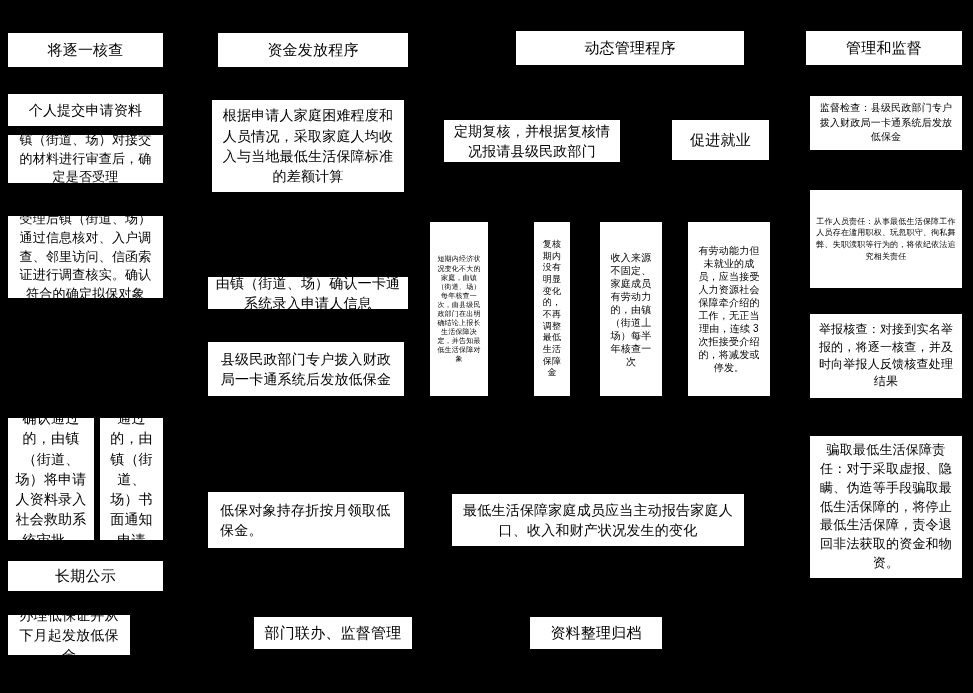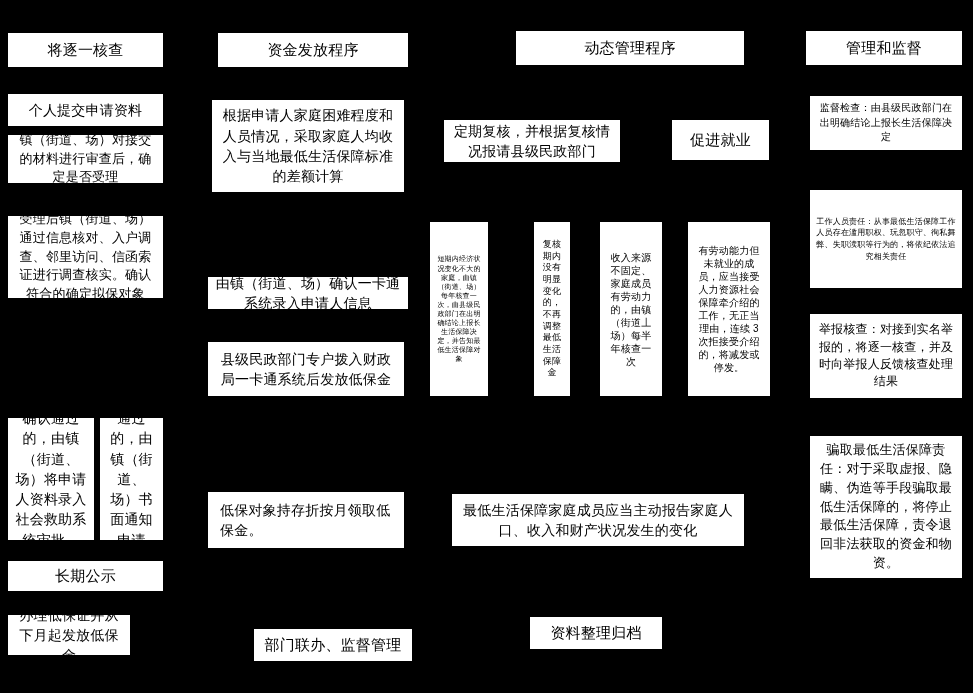--- a/index.html
+++ b/index.html
@@ -81,39 +81,39 @@
   <div class="box fs11" style="left:8px; top:615px; width:122px; height:40px;">办理低保证并从下月起发放低保金</div>
 
   <div class="box fs14" style="left:212px; top:100px; width:192px; height:92px;">根据申请人家庭困难程度和人员情况，采取家庭人均收入与当地最低生活保障标准的差额计算</div>
 
   <div class="box fs14" style="left:208px; top:277px; width:200px; height:32px;">由镇（街道、场）确认一卡通系统录入申请人信息</div>
 
   <div class="box fs14" style="left:208px; top:342px; width:196px; height:54px;">县级民政部门专户拨入财政局一卡通系统后发放低保金</div>
 
   <div class="box left fs14" style="left:208px; top:492px; width:196px; height:56px; padding-left:12px;">低保对象持存折按月领取低保金。</div>
 
-  <div class="box fs15" style="left:254px; top:617px; width:158px; height:32px;margin-top:12px;">部门联办、监督管理</div>
+  <div class="box fs15" style="left:254px; top:617px; width:158px; height:32px;">部门联办、监督管理</div>
 
   <div class="box fs14" style="left:444px; top:120px; width:176px; height:42px;">定期复核，并根据复核情况报请县级民政部门</div>
 
   <div class="box fs15" style="left:672px; top:120px; width:97px; height:40px;">促进就业</div>
 
   <div class="box vtext fs7" style="left:430px; top:222px; width:58px; height:174px;">短期内经济状况变化不大的家庭，由镇（街道、场）每年核查一次，由县级民政部门在出明确结论上报长生活保障决定，并告知最低生活保障对象</div>
 
   <div class="box vtext fs9" style="left:534px; top:222px; width:36px; height:174px;">复核期内没有明显变化的，不再调整最低生活保障金</div>
 
   <div class="box vtext fs10" style="left:600px; top:222px; width:62px; height:174px;">收入来源不固定、家庭成员有劳动力的，由镇（街道丄场）每半年核查一次</div>
 
   <div class="box vtext fs10" style="left:688px; top:222px; width:82px; height:174px;">有劳动能力但未就业的成员，应当接受人力资源社会保障牵介绍的工作，无正当理由，连续 3 次拒接受介绍的，将减发或停发。</div>
 
   <div class="box fs14" style="left:452px; top:494px; width:292px; height:52px;">最低生活保障家庭成员应当主动报告家庭人口、收入和财产状况发生的变化</div>
 
   <div class="box fs15" style="left:530px; top:617px; width:132px; height:32px;">资料整理归档</div>
 
-  <div class="box fs10" style="left:810px; top:96px; width:152px; height:54px;">监督检查：由县级民政部门在出明确结论上报长生活保障决定</div>
+  <div class="box fs10" style="left:810px; top:96px; width:152px; height:54px;">监督检查：县级民政部门专户拨入财政局一卡通系统后发放低保金</div>
 
   <div class="box fs8" style="left:810px; top:190px; width:152px; height:98px;">工作人员责任：从事最低生活保障工作人员存在滥用职权、玩忽职守、徇私舞弊、失职渎职等行为的，将依纪依法追究相关责任</div>
 
   <div class="box fs12" style="left:810px; top:314px; width:152px; height:84px;">举报核查：对接到实名举报的，将逐一核查，并及时向举报人反馈核查处理结果</div>
 
   <div class="box fs13" style="left:810px; top:436px; width:152px; height:142px;">骗取最低生活保障责任：对于采取虚报、隐瞒、伪造等手段骗取最低生活保障的，将停止最低生活保障，责令退回非法获取的资金和物资。</div>
 
 </div>
 
 </body></html>

